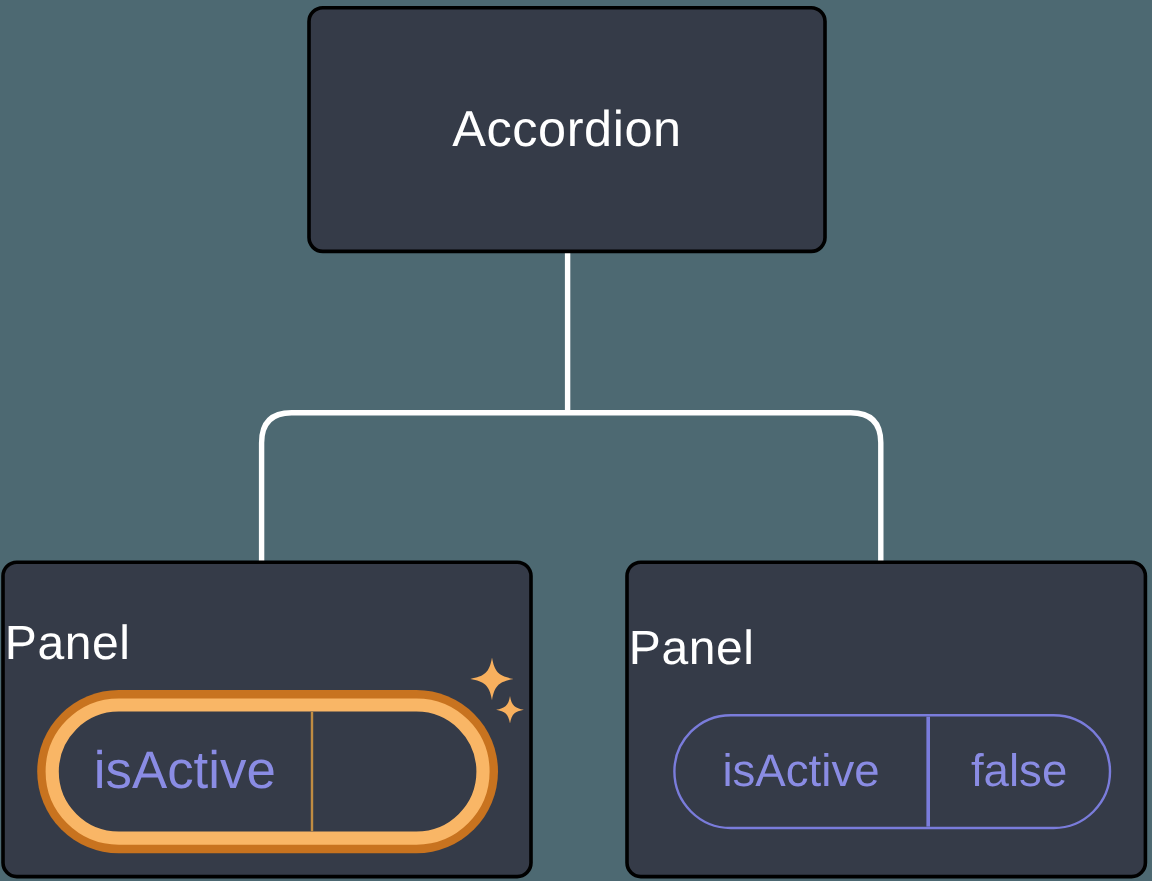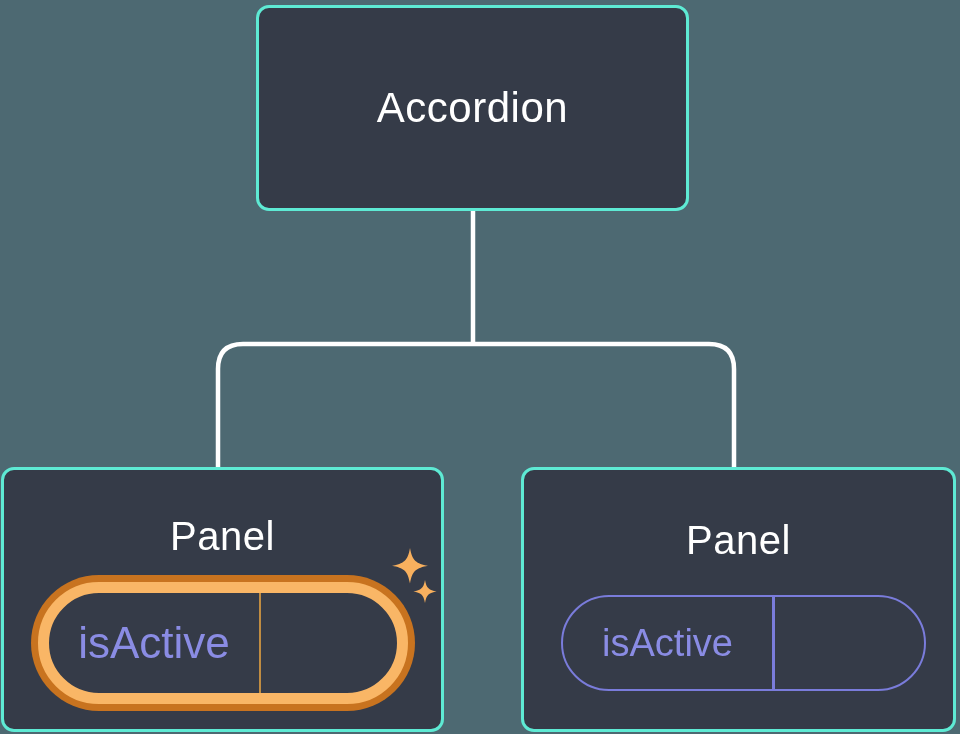--- a/index.html
+++ b/index.html
@@ -19,21 +19,21 @@
     position: absolute;
     left: 0;
     top: 0;
     width: 960px;
     height: 734px;
     display: block;
   }
   .node {
     position: absolute;
     background: #353b48;
-    border: 3px solid #5eead4;
+    border: 3px solid #000000;
     border-radius: 13px;
     box-sizing: border-box;
   }
   .node-root {
     left: 256px;
     top: 5px;
     width: 433px;
     height: 206px;
     display: flex;
     align-items: center;
@@ -54,21 +54,21 @@
   .node-panel-right {
     left: 521px;
     top: 467px;
     width: 435px;
     height: 265px;
   }
   .panel-title {
     position: absolute;
     left: 0;
     right: 0;
-    text-align: center;
+    text-align: left;
     color: #ffffff;
     font-size: 40px;
     font-weight: 500;
     letter-spacing: 0.5px;
   }
   .panel-title.lt { top: 44px; }
   .panel-title.rt { top: 48px; }
 
   
   .pill-active {
@@ -167,16 +167,17 @@
       <path fill="#f8b05e" d="M47 38 C48.4 46.4 51.2 48.1 58.6 49.5 C51.2 50.9 48.4 52.6 47 61 C45.6 52.6 42.8 50.9 35.4 49.5 C42.8 48.1 45.6 46.4 47 38 Z"></path>
     </svg>
   </div>
 
   <div class="node node-panel-right">
     <div class="panel-title rt">Panel</div>
 
     <div class="pill-inactive">
       <div class="cell cell-prop">isActive</div>
       <div class="divider"></div>
+      <div class="cell cell-val">false</div>
     </div>
   </div>
 
 </div>
 
 </body></html>

